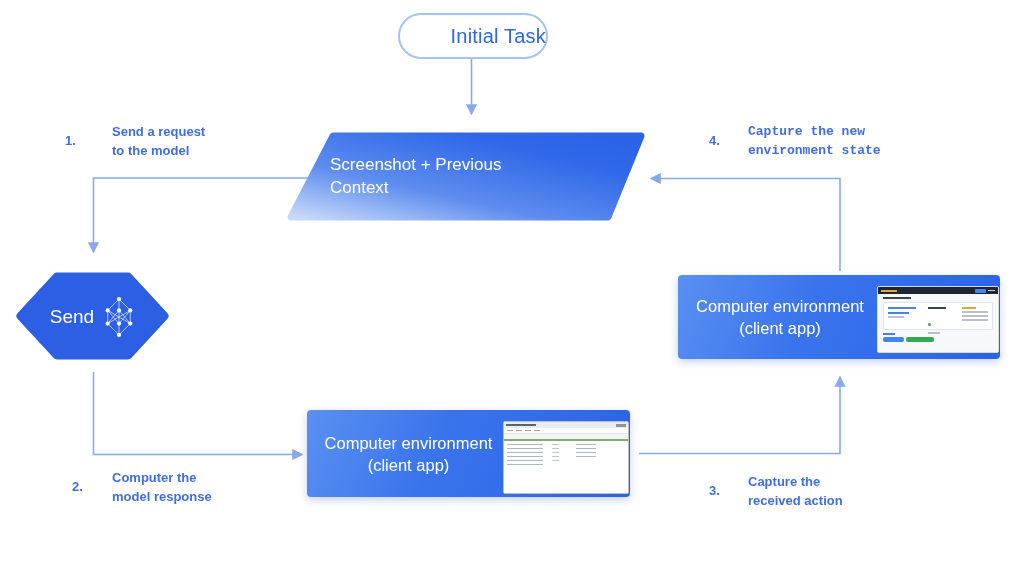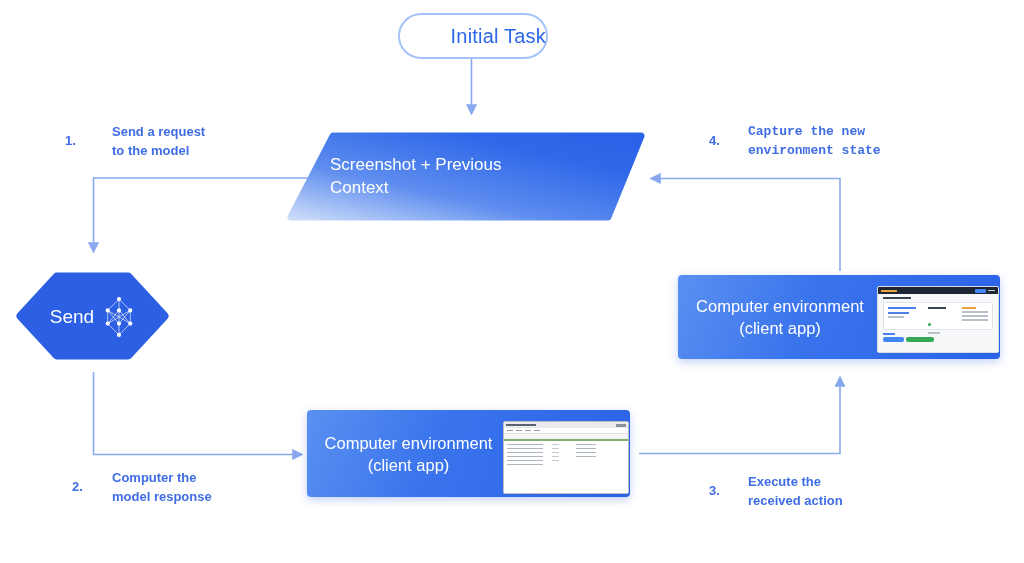--- a/index.html
+++ b/index.html
@@ -233,21 +233,21 @@
   <div class="step step2">
     <span class="num">2.</span>
     <span class="txt">
       <span>Computer the</span><br>
       <span>model response</span>
     </span>
   </div>
   <div class="step step3">
     <span class="num">3.</span>
     <span class="txt">
-      <span>Execute the</span><br>
+      <span>Capture the</span><br>
       <span>received action</span>
     </span>
   </div>
   <div class="step step4">
     <span class="num">4.</span>
     <span class="txt">
       <span>Capture the new</span><br>
       <span>environment state</span>
     </span>
   </div>

